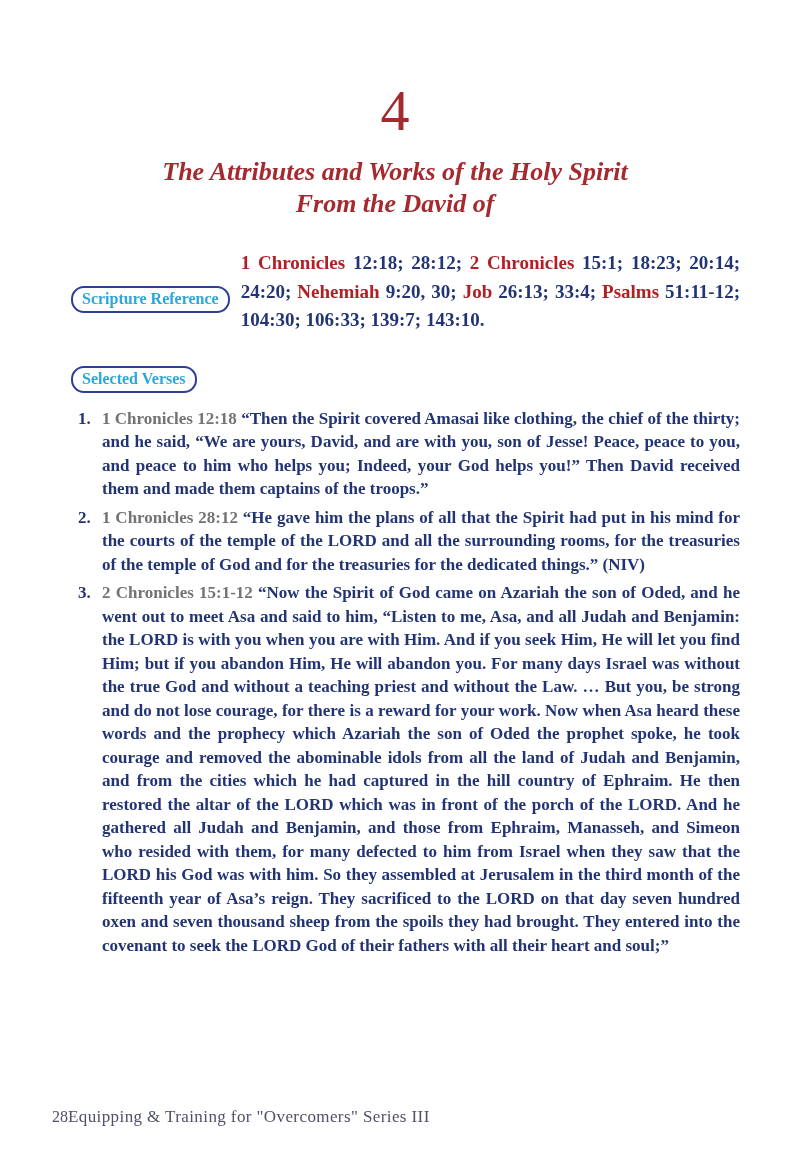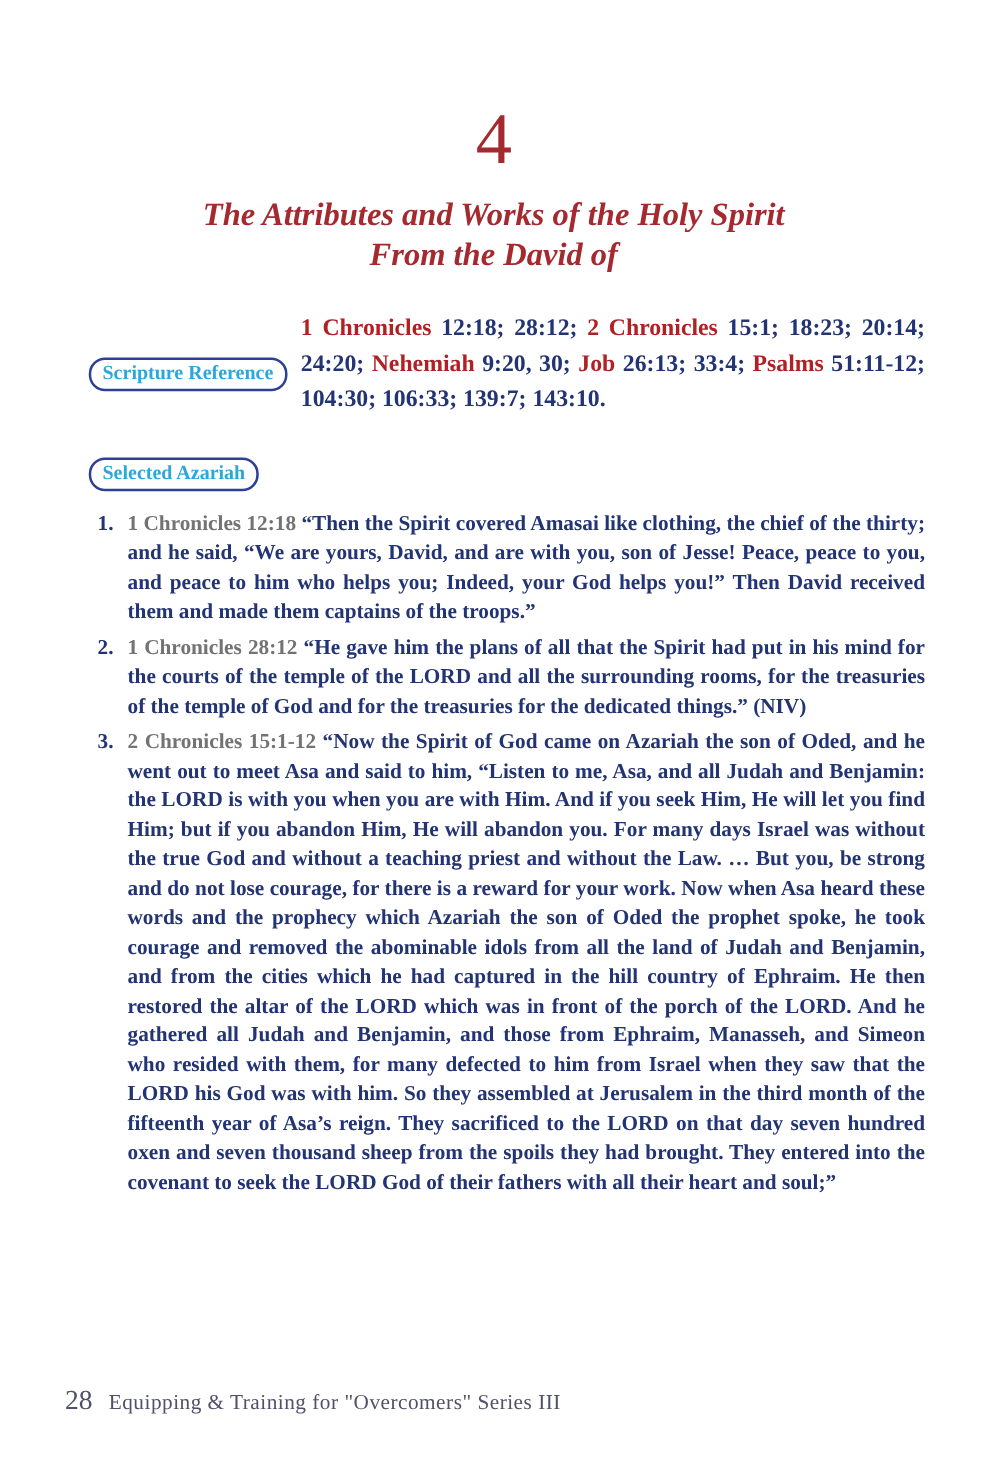--- a/index.html
+++ b/index.html
@@ -105,22 +105,21 @@
   .vref {
     color: #737373;
   }
   .page-footer {
     position: absolute;
     left: 52px;
     top: 1107px;
     color: #50506a;
   }
   .pgnum {
-    font-size: 22px;
-    margin-right: 13px;
+    font-size: 16px;
   }
   .ftext {
     font-size: 17px;
     letter-spacing: 0.4px;
   }
 </style>
 </head>
 <body>
 
 <div class="page">
@@ -132,21 +131,21 @@
     <div>From the David of</div>
   </div>
 
   <div class="scripture-row">
     <span class="badge">Scripture Reference</span>
     <p class="scripture-text"><span style="color: rgb(176, 32, 37);">1 Chronicles </span><span style="color: rgb(35, 52, 116);">12:18; 28:12; </span><span style="color: rgb(176, 32, 37);">2 Chronicles </span><span style="color: rgb(35, 52, 116);">15:1; 18:23; 20:14; 24:20; </span><span style="color: rgb(176, 32, 37);">Nehemiah </span><span style="color: rgb(35, 52, 116);">9:20, 30; </span><span style="color: rgb(176, 32, 37);">Job </span><span style="color: rgb(35, 52, 116);">26:13; 33:4; </span><span style="color: rgb(176, 32, 37);">Psalms </span><span style="color: rgb(35, 52, 116);">51:11-12; 104:30; 106:33; 139:7; 143:10.</span></p>
   </div>
 
 
   <div class="selected-row">
-    <span class="badge">Selected Azariah</span>
+    <span class="badge">Selected Verses</span>
   </div>
 
   <ol class="verses">
     <li class="verse">
       <span class="vnum">1.</span>
       <p class="vtext"><span class="vref">1 Chronicles 12:18</span> <span>“Then the Spirit covered Amasai like clothing, the chief of the thirty; and he said, “We are yours, David, and are with you, son of Jesse!  Peace, peace to you, and peace to him who helps you; Indeed, your God helps you!” Then David received them and made them captains of the troops.”</span></p>
     </li>
     <li class="verse">
       <span class="vnum">2.</span>
       <p class="vtext"><span class="vref">1 Chronicles 28:12</span> <span>“He gave him the plans of all that the Spirit had put in his mind for the courts of the temple of the LORD and all the surrounding rooms, for the treasuries of the temple of God and for the treasuries for the dedicated things.”  (NIV)</span></p>

